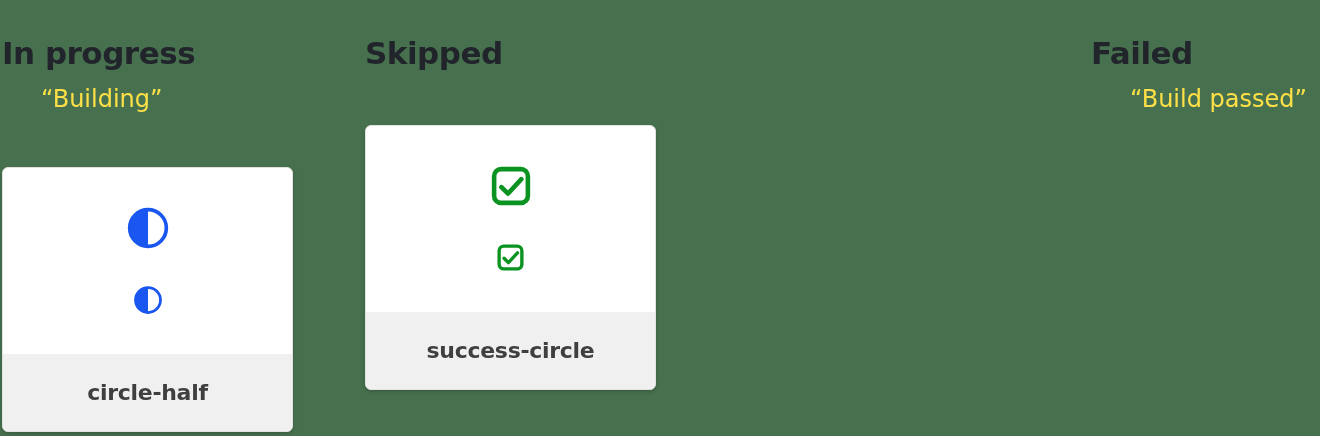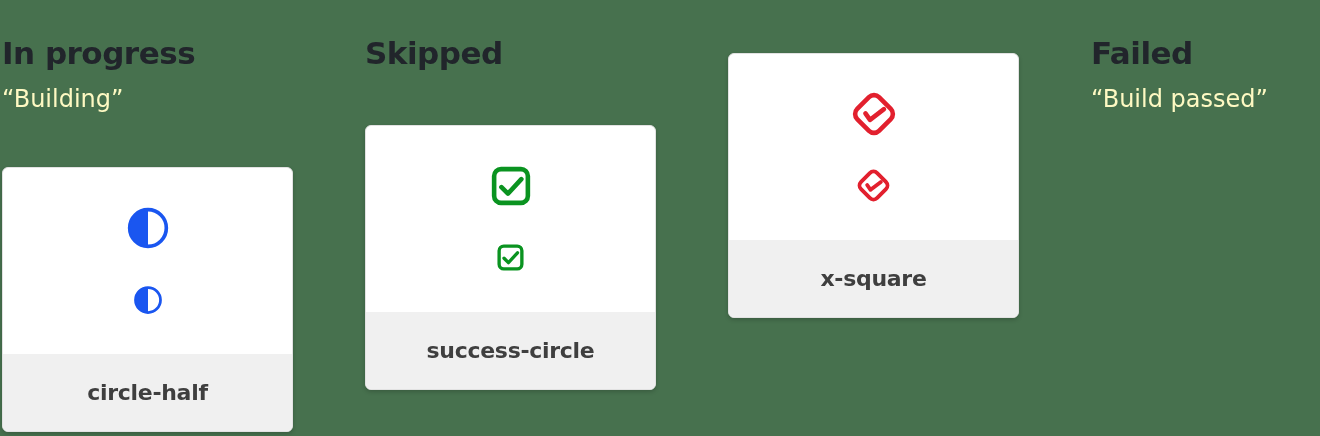--- a/index.html
+++ b/index.html
@@ -21,22 +21,23 @@
     font-size: 31px;
     font-weight: 700;
     letter-spacing: -0.5px;
     color: #21252b;
     line-height: 38px;
   }
   .subtitle {
     margin-top: 12px;
     font-size: 24px;
     font-weight: 500;
-    color: #fef9c3;
+    color: #fde047;
     line-height: 30px;
+    margin-left: 39px;
   }
   .card {
     margin-top: 53px;
     height: 265px;
     background: #ffffff;
     border: 1px solid #e2e2e2;
     border-radius: 6px;
     box-shadow: 0 2px 4px rgba(0,0,0,0.18);
     display: flex;
     flex-direction: column;
@@ -113,39 +114,20 @@
           </svg>
         </div>
       </div>
       <div class="card-footer">
         <span class="footer-label">success-circle</span>
       </div>
     </div>
   </div>
 
   <div class="col">
-    <div class="card">
-      <div class="card-body" style="color: rgb(226, 32, 46);">
-        <div class="icon-slot-lg">
-          <svg width="50" height="50" viewBox="0 0 24 24">
-            <rect x="4.6" y="4.6" width="14.8" height="14.8" rx="3.4" fill="none" stroke="currentColor" stroke-width="2.2" transform="rotate(45 12 12)"></rect>
-            <path d="M7.9 12.4 L10.6 15.1 L16.3 8.9" fill="none" stroke="currentColor" stroke-width="2.2" stroke-linecap="round" stroke-linejoin="round" transform="rotate(10 12 12)"></path>
-          </svg>
-        </div>
-        <div class="icon-slot-sm">
-          <svg width="37" height="37" viewBox="0 0 24 24">
-            <rect x="4.6" y="4.6" width="14.8" height="14.8" rx="3.4" fill="none" stroke="currentColor" stroke-width="2.5" transform="rotate(45 12 12)"></rect>
-            <path d="M7.9 12.4 L10.6 15.1 L16.3 8.9" fill="none" stroke="currentColor" stroke-width="2.5" stroke-linecap="round" stroke-linejoin="round" transform="rotate(10 12 12)"></path>
-          </svg>
-        </div>
-      </div>
-      <div class="card-footer">
-        <span class="footer-label">x-square</span>
-      </div>
-    </div>
   </div>
 
   <div class="col">
     <h2 class="title">Failed</h2>
     <div class="subtitle">“Build passed”</div>
   </div>
 
 </div>
 
 </body></html>

